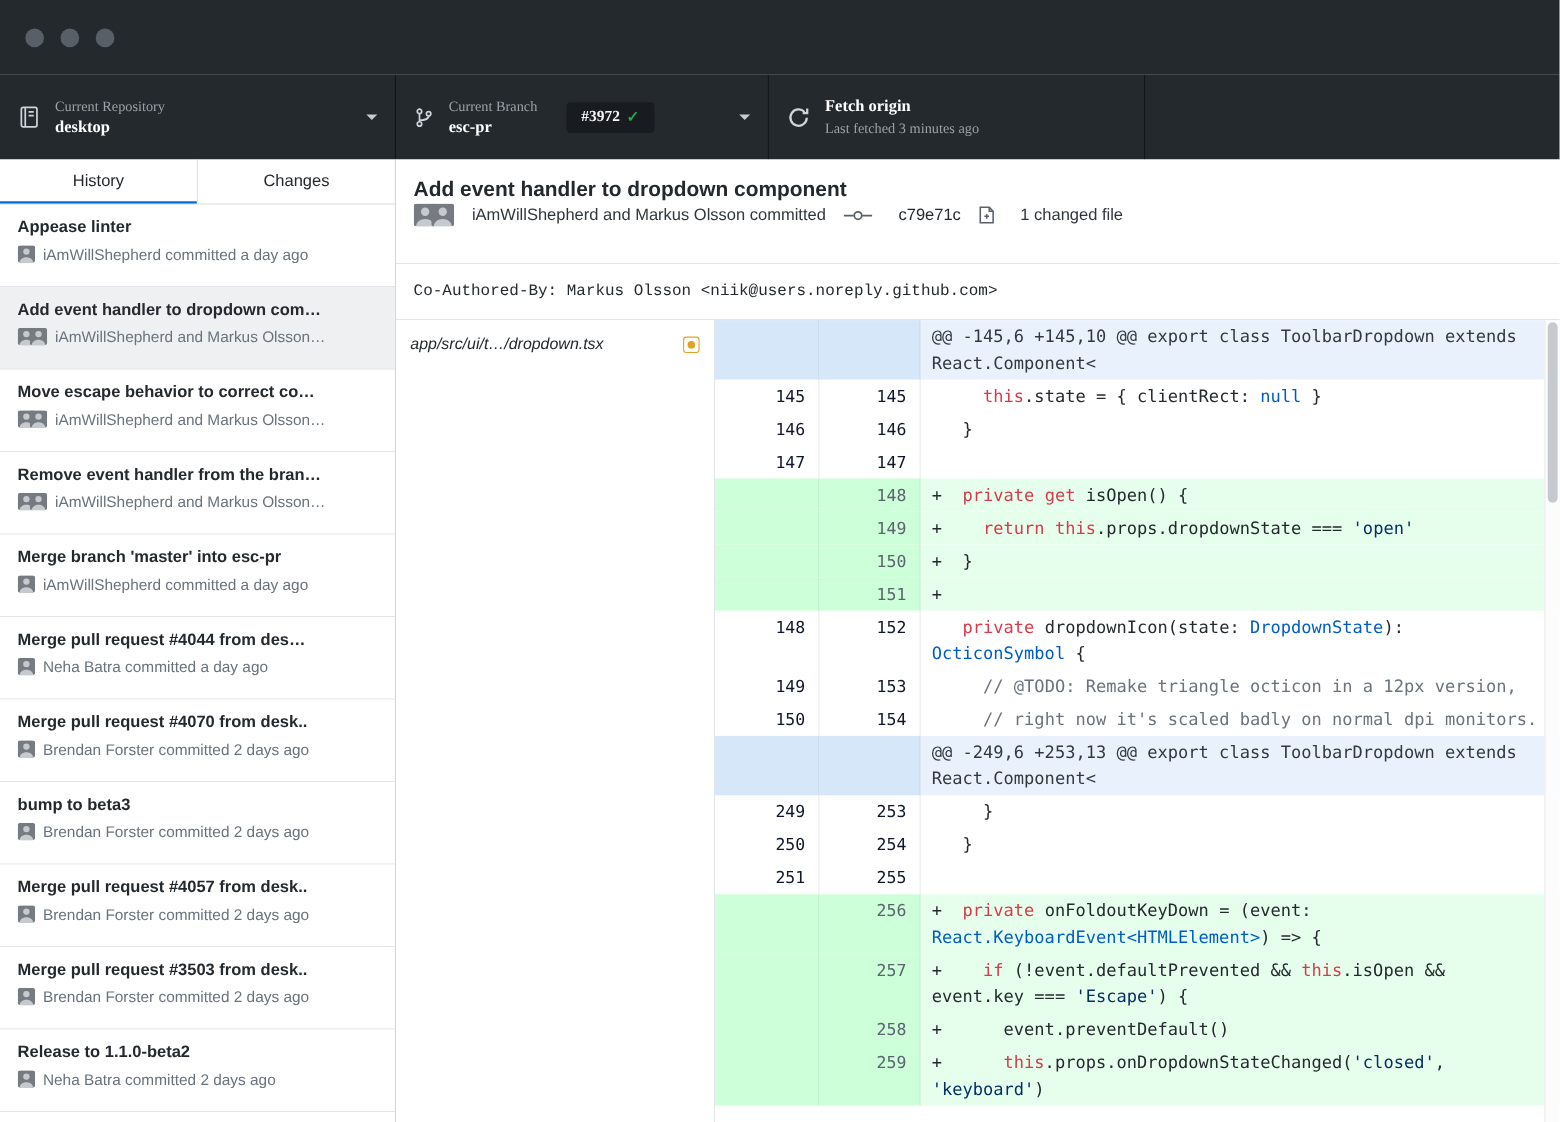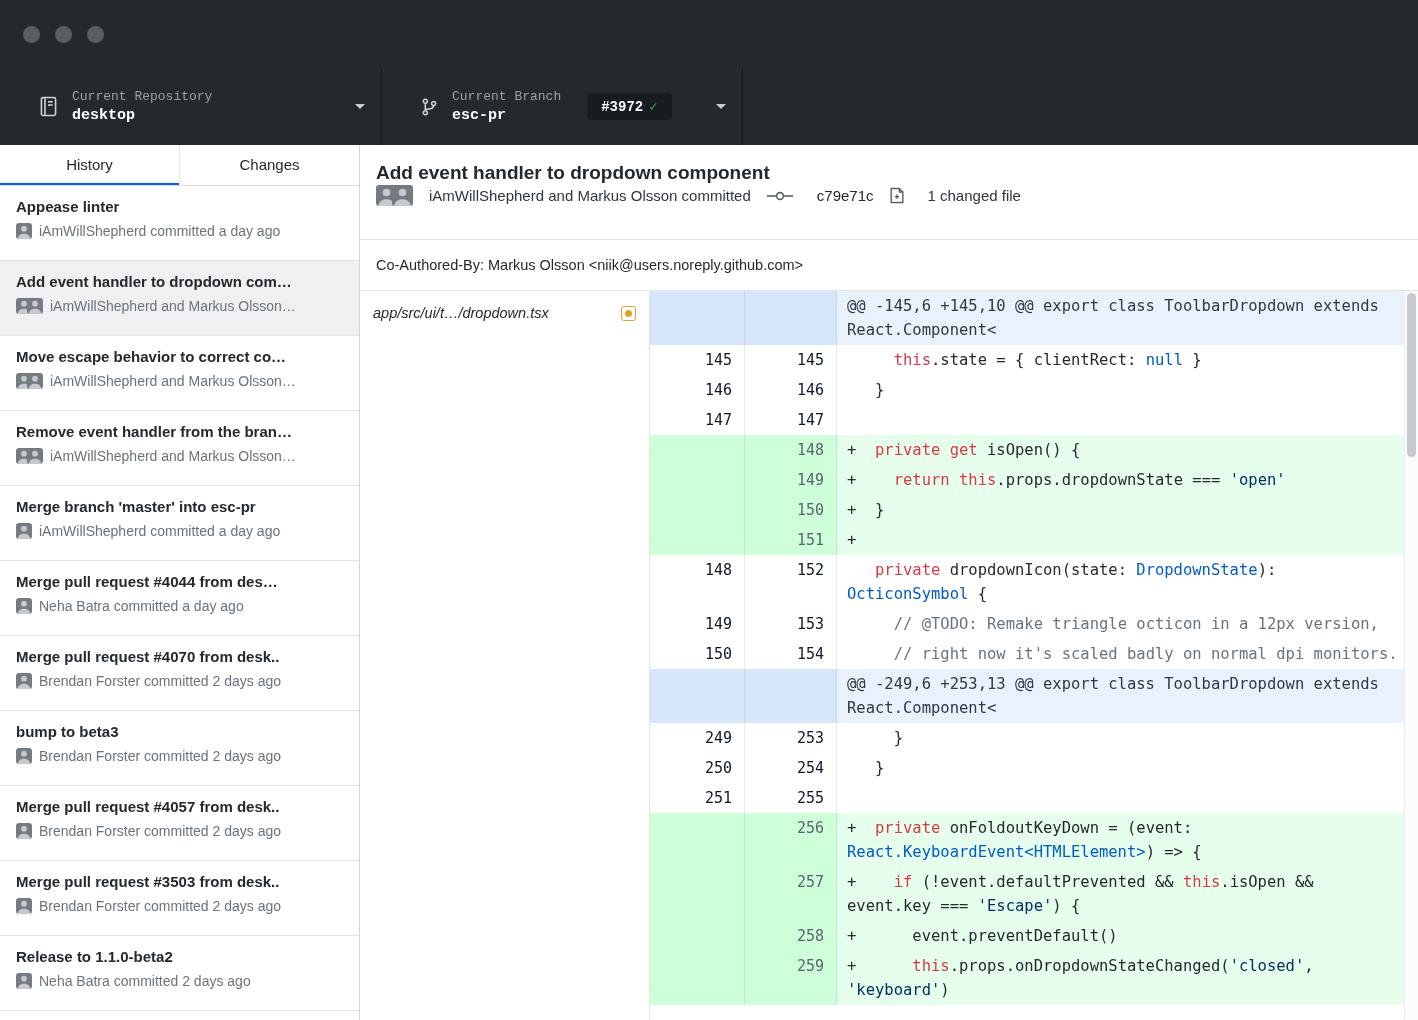--- a/index.html
+++ b/index.html
@@ -10,21 +10,21 @@
 
   
   .titlebar { height:68px; flex:none; background:#24292e; display:flex; align-items:center; padding-left:23px; }
   .traffic-lights { display:flex; gap:15px; }
   .tl-dot { width:17px; height:17px; border-radius:50%; background:#585f66; }
 
   
   .toolbar { height:77px; flex:none; background:#24292e; display:flex; }
   .tb-section { height:100%; display:flex; align-items:center; padding:0 16px;
     background:transparent; border:none; border-right:1px solid rgba(0,0,0,.45);
-    color:#fff; font-family:Liberation Mono, monospace; text-align:left; cursor:pointer;margin-left:22px; }
+    color:#fff; font-family:Liberation Serif, serif; text-align:left; cursor:pointer; }
   .tb-repo { width:360px; flex:none; }
   .tb-branch { width:339px; flex:none; }
   .tb-fetch { width:342px; flex:none; }
   .tb-fill { flex:1; border:none; }
   .tb-icon { flex:none; display:flex; align-items:center; }
   .tb-text { display:flex; flex-direction:column; align-items:flex-start; margin-left:13px; gap:3px; }
   .tb-label { font-size:13px; color:#9ba1a8; white-space:nowrap; }
   .tb-value { font-size:15px; font-weight:bold; color:#fff; white-space:nowrap; }
   .chevron { margin-left:auto; width:0; height:0; border-left:5px solid transparent; border-right:5px solid transparent; border-top:5px solid #c8ccd1; }
   .pr-badge { margin-left:26px; background:#181c20; border-radius:4px; padding:5px 14px; display:flex; align-items:center; gap:6px; font-size:14px; font-weight:bold; color:#f6f8fa; }
@@ -52,21 +52,21 @@
   
   .main { flex:1; min-width:0; display:flex; flex-direction:column; background:#fff; }
   .commit-header { height:95px; flex:none; padding:15px 16px 0; border-bottom:1px solid #e1e4e8; }
   .commit-title { font-size:19px; line-height:25px; font-weight:bold; color:#24292e; white-space:nowrap; overflow:hidden; }
   .commit-meta { display:flex; align-items:center; font-size:15px; color:#2f363d; }
   .meta-avatars { display:flex; margin-right:9px; }
   .meta-byline { white-space:nowrap; }
   .meta-group { display:flex; align-items:center; margin-left:16px; gap:24px; }
   .meta-icon { display:flex; align-items:center; }
   .meta-sha { color:#24292e; }
-  .commit-desc { height:51px; flex:none; display:flex; align-items:center; padding:0 16px; border-bottom:1px solid #e1e4e8; font-family:Liberation Sans, sans-serif; font-size:14.5px; color:#24292e; white-space:nowrap; overflow:hidden; }
+  .commit-desc { height:51px; flex:none; display:flex; align-items:center; padding:0 16px; border-bottom:1px solid #e1e4e8; font-family:Liberation Mono, monospace; font-size:14.5px; color:#24292e; white-space:nowrap; overflow:hidden; }
 
   .content { flex:1; min-height:0; display:flex; }
   .file-panel { width:290px; flex:none; border-right:1px solid #e1e4e8; background:#fff; }
   .file-row { display:flex; align-items:center; height:44px; padding:0 13px; font-size:14.5px; color:#24292e; cursor:pointer;font-style:italic; }
   .file-path { flex:1; white-space:nowrap; overflow:hidden; }
   .status-icon { width:15px; height:15px; flex:none; border:1.5px solid #e1a326; border-radius:3px; position:relative; }
   .status-icon::after { content:""; position:absolute; inset:3px; border-radius:50%; background:#e1a326; }
 
   
   .diff-pane { flex:1; min-width:0; position:relative; overflow:hidden; background:#fff; font-family:"DejaVu Sans Mono", monospace; }
@@ -131,20 +131,32 @@
         <span class="tb-label">Current Branch</span>
         <span class="tb-value">esc-pr</span>
       </span>
       <span class="pr-badge">
         <span>#3972</span>
         <span class="badge-check">✓</span>
       </span>
       <span class="chevron"></span>
     </button>
 
+    <button class="tb-section tb-fetch">
+      <span class="tb-icon">
+        <svg width="22" height="22" viewBox="0 0 16 16" fill="none" stroke="#ced4da" stroke-width="1.5">
+          <path d="M13.4 8a5.4 5.4 0 1 1-1.5-3.8"></path>
+            <path d="M13.7 1.9v3h-3"></path>
+        </svg>
+      </span>
+      <span class="tb-text">
+        <span class="tb-value">Fetch origin</span>
+        <span class="tb-label">Last fetched 3 minutes ago</span>
+      </span>
+    </button>
 
     <div class="tb-fill"></div>
   </div>
 
   <div class="body">
     <aside class="sidebar">
       <div class="tabs">
         <div class="tab active">History</div>
         <div class="tab">Changes</div>
       </div>

